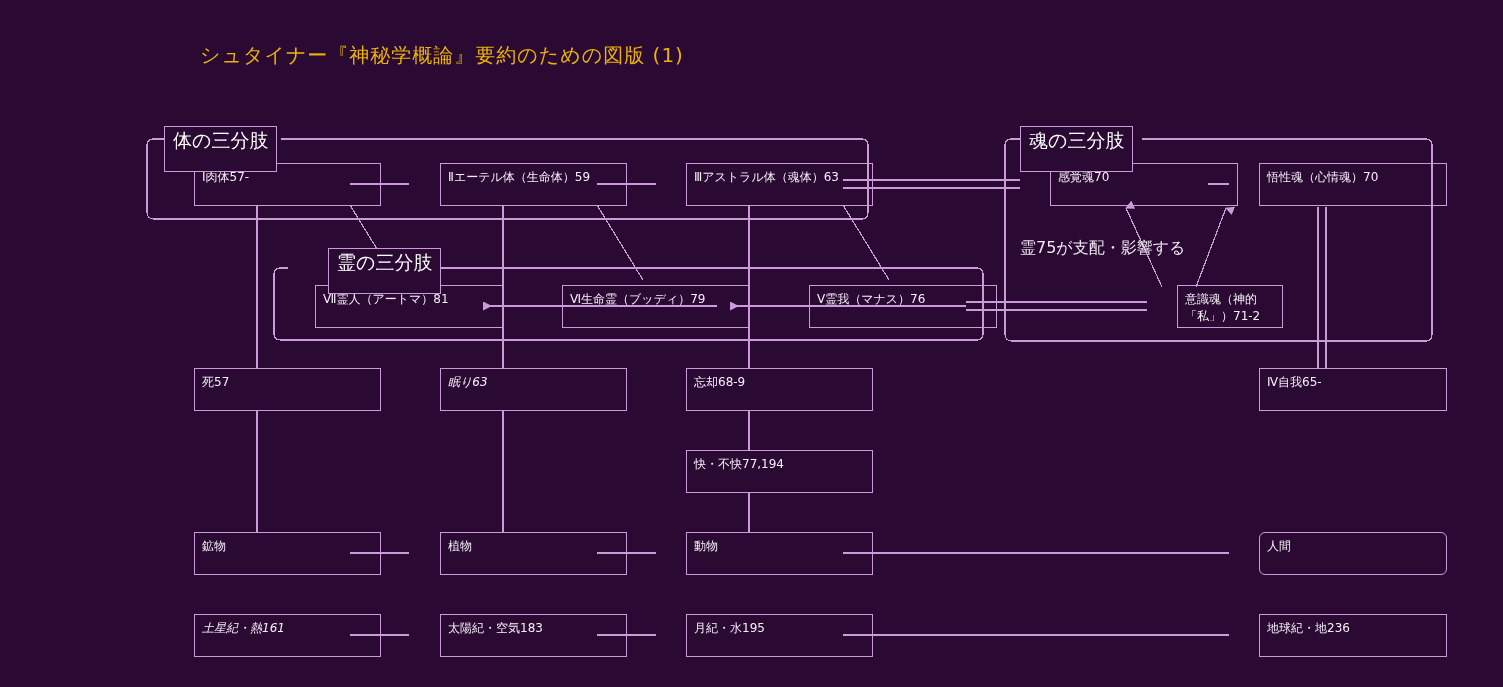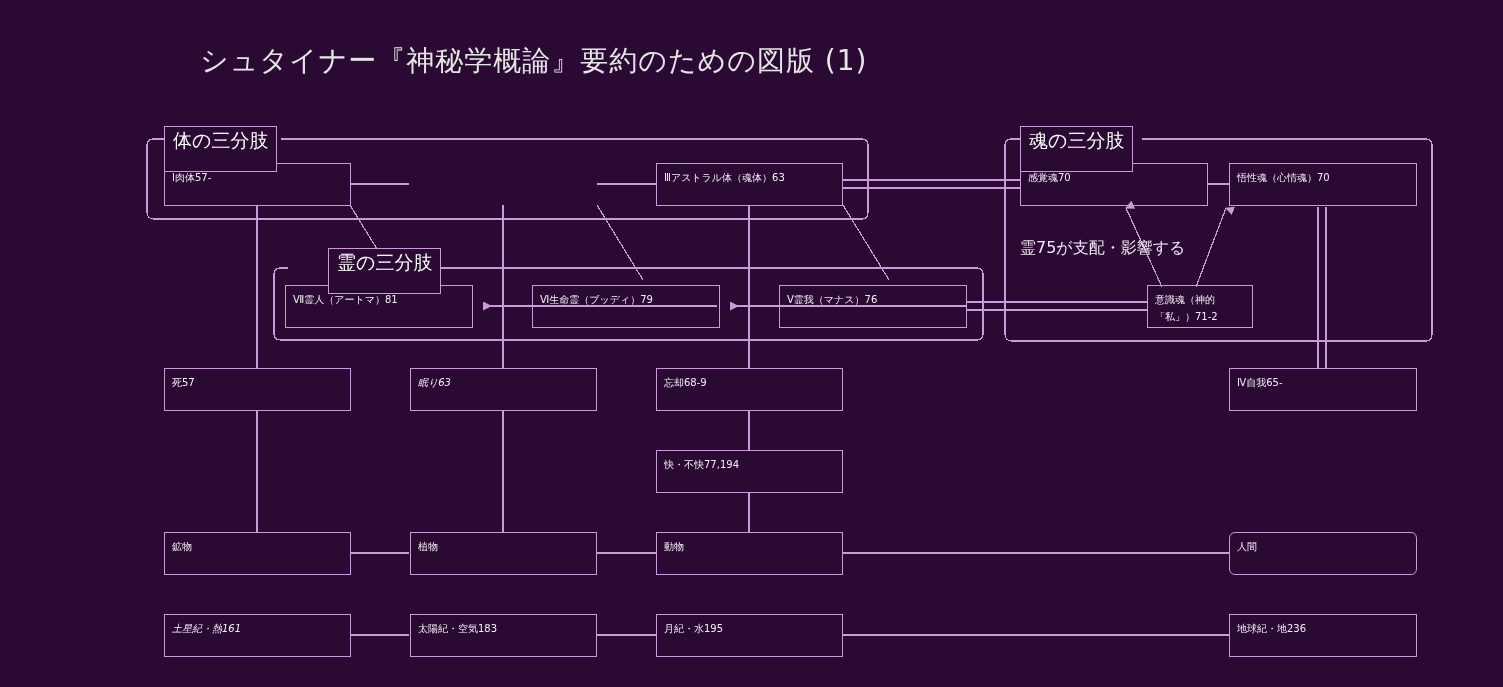--- a/index.html
+++ b/index.html
@@ -7,32 +7,33 @@
     width:1503px;height:687px;
     background:#2a0a33;
     font-family:"DejaVu Sans","Liberation Sans",sans-serif;
     overflow:hidden;
     position:relative;
   }
   #stage{position:absolute;left:0;top:0;width:1503px;height:687px;}
   #wires{position:absolute;left:0;top:0;width:1503px;height:687px;pointer-events:none;}
   .title{
     position:absolute;left:200px;top:42px;
-    color:#e5e5e5;font-size:28px;letter-spacing:1px;white-space:nowrap;
+    color:#eab308;font-size:20px;letter-spacing:1px;white-space:nowrap;
   }
   .node{
     position:absolute;
     border:1px solid #cb9ad8;
     color:#f6eff8;
-    font-size:10px;
+    font-size:12px;
     line-height:17px;
     padding:5px 7px 0 7px;
     box-sizing:border-box;
     background:transparent;
     white-space:pre-wrap;
+    margin-left:30px;
   }
   .grouplabel{
     position:absolute;
     border:1px solid #cb9ad8;
     color:#ffffff;
     font-size:19px;
     font-weight:normal;
     padding:1px 8px 17px 8px;
     box-sizing:border-box;
     background:#2a0a33;
@@ -114,20 +115,21 @@
       <line x1="597" y1="635" x2="656" y2="635"></line>
       <line x1="843" y1="635" x2="1229" y2="635"></line>
     </g>
   </svg>
 
   <div class="grouplabel" style="left:164px;top:126px;">体の三分肢</div>
   <div class="grouplabel" style="left:1020px;top:126px;">魂の三分肢</div>
   <div class="grouplabel" style="left:288px;top:248px;margin-left:40px;">霊の三分肢</div>
 
   <div class="node" style="left:164px;top:163px;width:187px;height:43px;">Ⅰ肉体57-</div>
+  <div class="node" style="left:410px;top:163px;width:187px;height:43px;">Ⅱエーテル体（生命体）59</div>
   <div class="node" style="left:656px;top:163px;width:187px;height:43px;">Ⅲアストラル体（魂体）63</div>
   <div class="node" style="left:1020px;top:163px;width:188px;height:43px;">感覚魂70</div>
   <div class="node" style="left:1229px;top:163px;width:188px;height:43px;">悟性魂（心情魂）70</div>
 
   <div class="note" style="left:1020px;top:238px;">霊75が支配・影響する</div>
 
   <div class="node" style="left:285px;top:285px;width:188px;height:43px;">Ⅶ霊人（アートマ）81</div>
   <div class="node" style="left:532px;top:285px;width:188px;height:43px;">Ⅵ生命霊（ブッディ）79</div>
   <div class="node" style="left:779px;top:285px;width:188px;height:43px;">Ⅴ霊我（マナス）76</div>
   <div class="node" style="left:1147px;top:285px;width:106px;height:43px;">意識魂（神的「私」）71-2</div>

